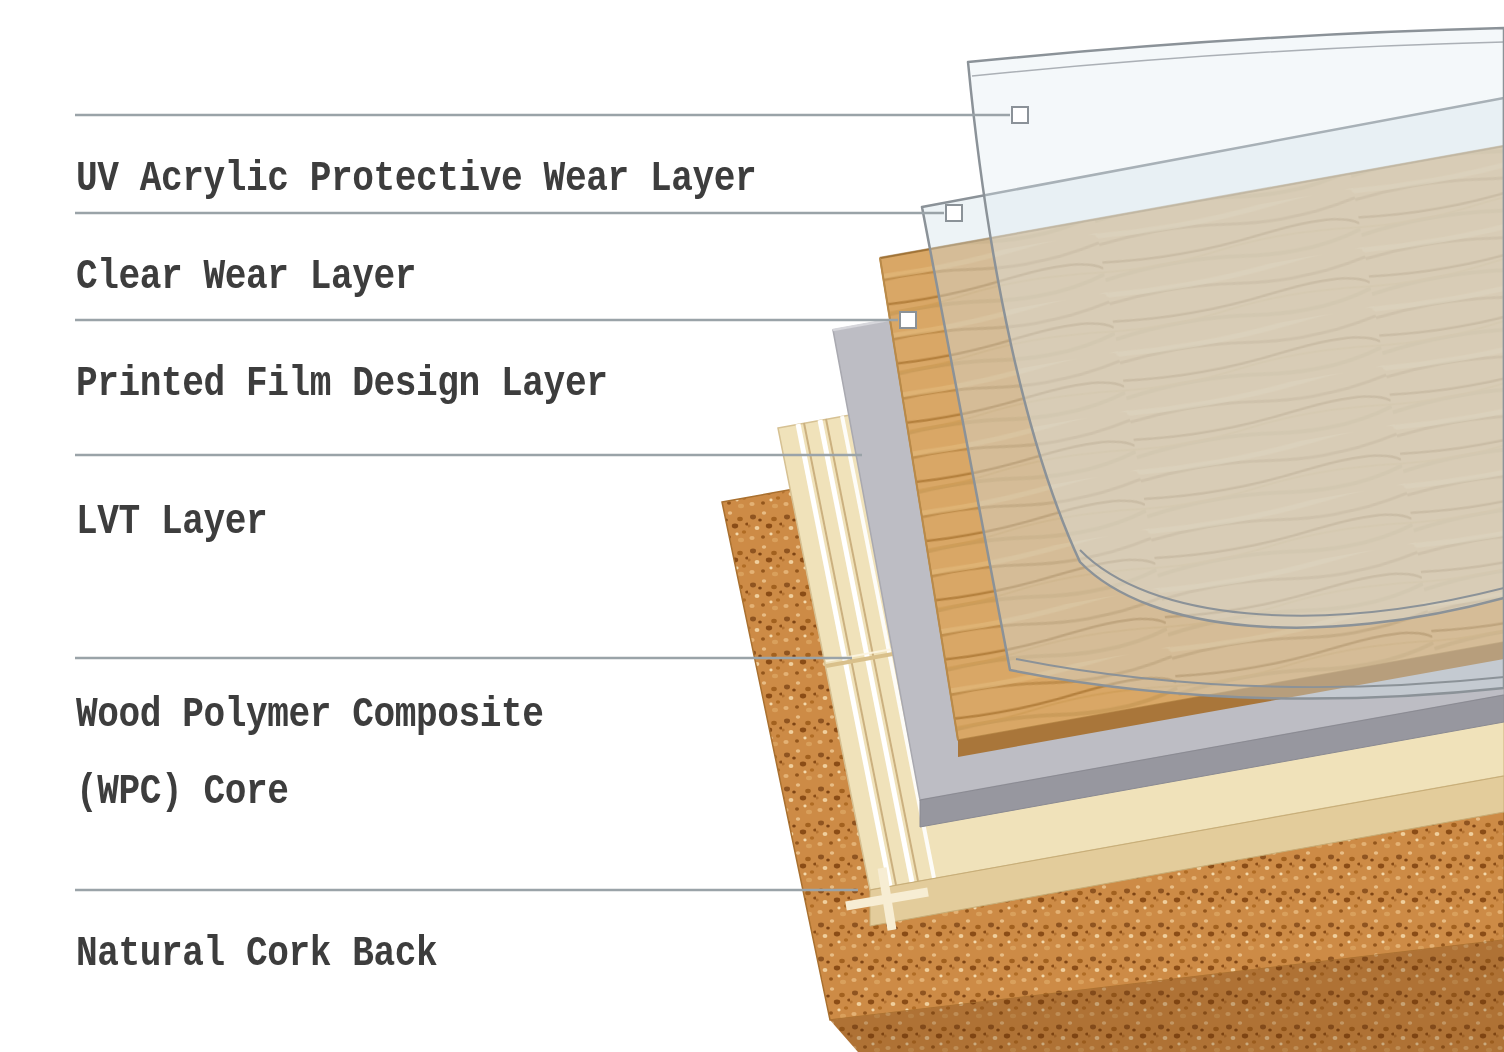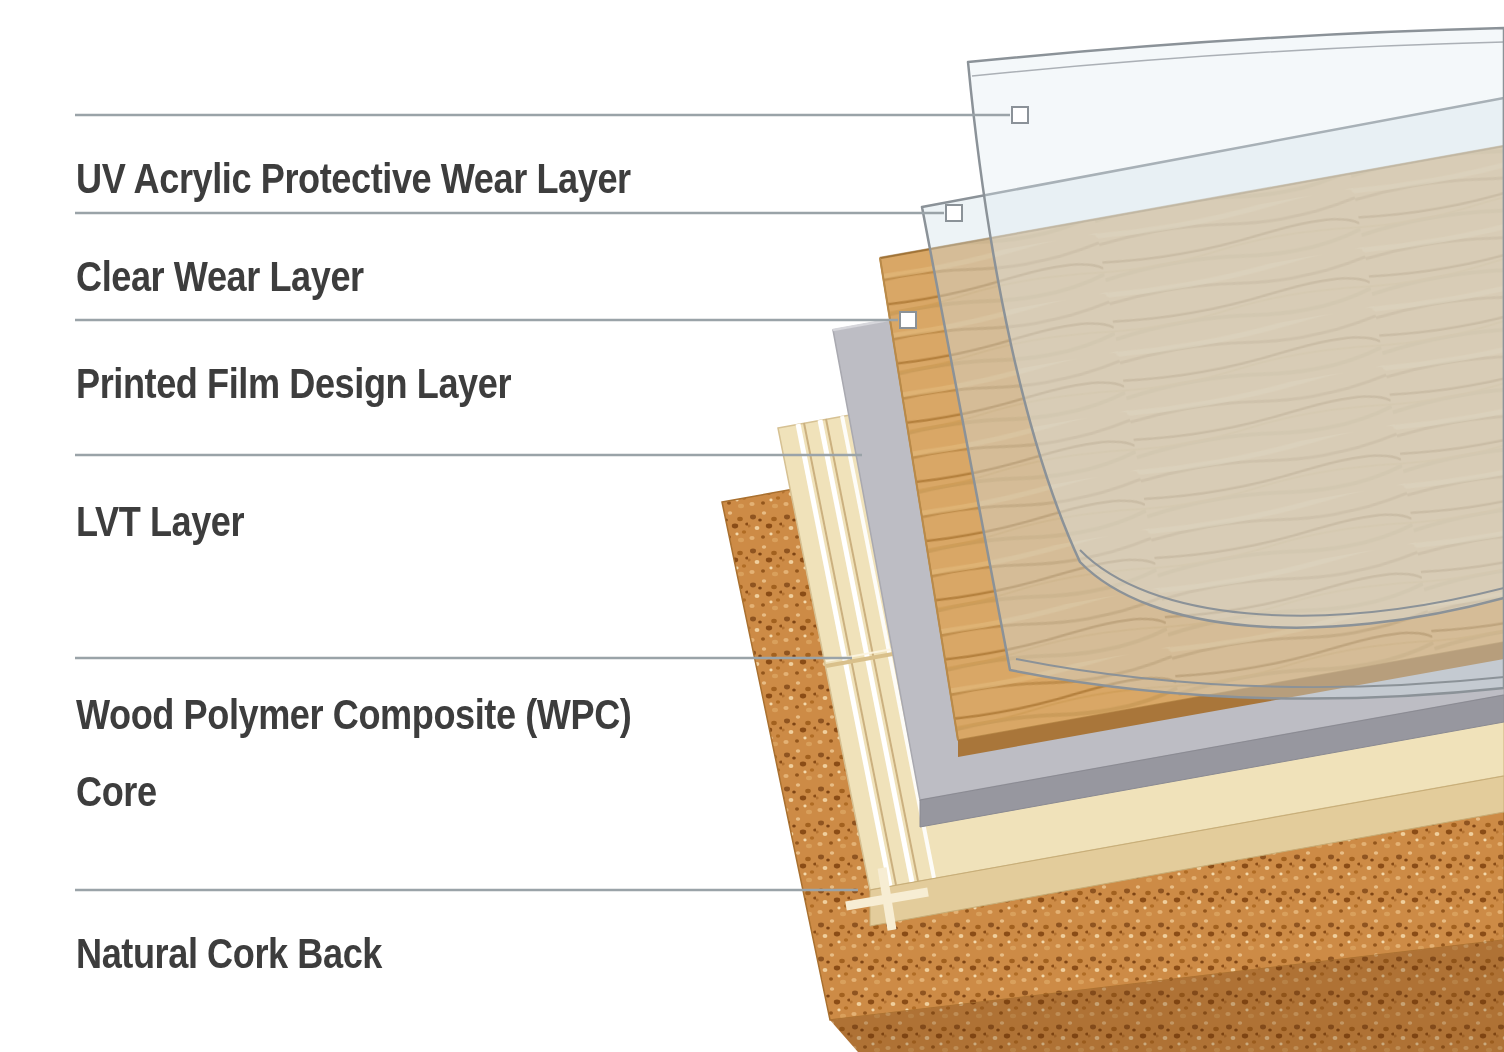--- a/index.html
+++ b/index.html
@@ -1,19 +1,19 @@
 <!DOCTYPE html>
 <html><head>
 <meta charset="utf-8">
 <style>
   html,body{margin:0;padding:0;background:#ffffff;}
   body{width:1504px;height:1052px;overflow:hidden;}
   .stage{
     position:relative;width:1504px;height:1052px;
-    font-family:Liberation Sans, sans-serif;background:#ffffff;
+    font-family:Liberation Mono, monospace;background:#ffffff;
   }
   .stage svg{position:absolute;left:0;top:0;}
   .label{
     position:absolute;left:76px;
     font-weight:700;font-size:43px;line-height:1.8;
     color:#3d3d3d;letter-spacing:-0.5px;
     transform:scaleX(0.84);transform-origin:left top;
     white-space:nowrap;
   }
   .label.wrap{white-space:normal;width:700px;}

